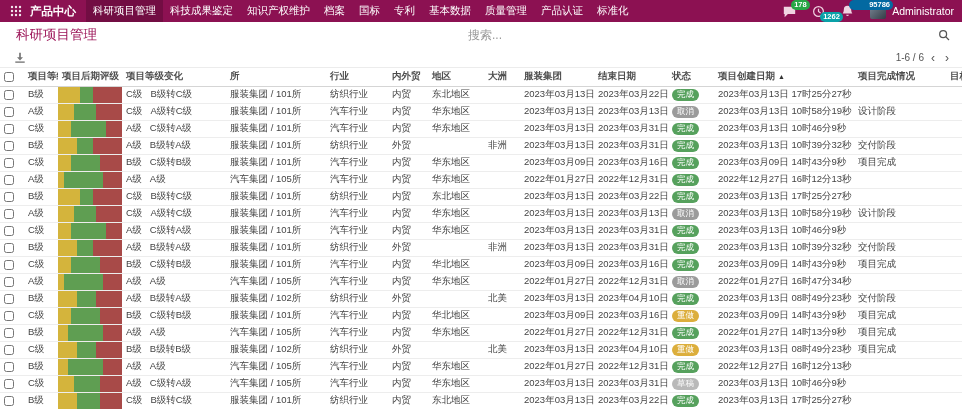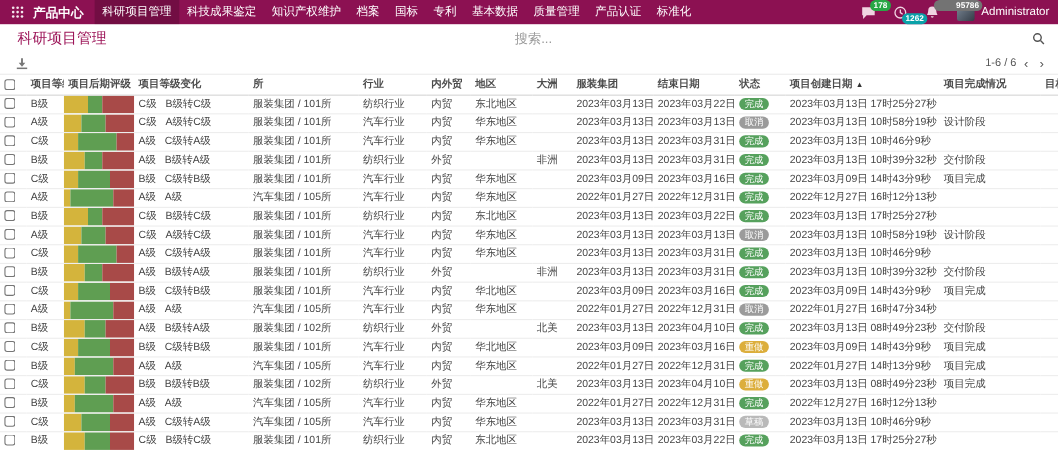--- a/index.html
+++ b/index.html
@@ -99,21 +99,21 @@
             <circle cx="8" cy="8" r="6"></circle>
             <path d="M8 4.5V8l2.6 1.8"></path>
           </svg>
           <span class="count" style="background: rgb(10, 161, 168); margin-top: 12px;">1262</span>
         </div>
         <div class="tb-badge">
           <svg width="13" height="13" viewBox="0 0 16 16" fill="#f0d3e1">
             <path d="M8 1a4.5 4.5 0 0 0-4.5 4.5c0 3-1.5 5-1.5 5h12s-1.5-2-1.5-5A4.5 4.5 0 0 0 8 1z"></path>
             <path d="M6.4 12a1.6 1.6 0 0 0 3.2 0z"></path>
           </svg>
-          <span class="count" style="background: #737373; padding-left: 20px;">95786</span>
+          <span class="count" style="background: #0369a1; padding-left: 20px;">95786</span>
         </div>
       </div>
     <div class="avatar"></div>
     <span class="username">Administrator</span>
   </div>
 </div>
 
 <div class="panel">
   <span class="title">科研项目管理</span>
   <div class="search">

